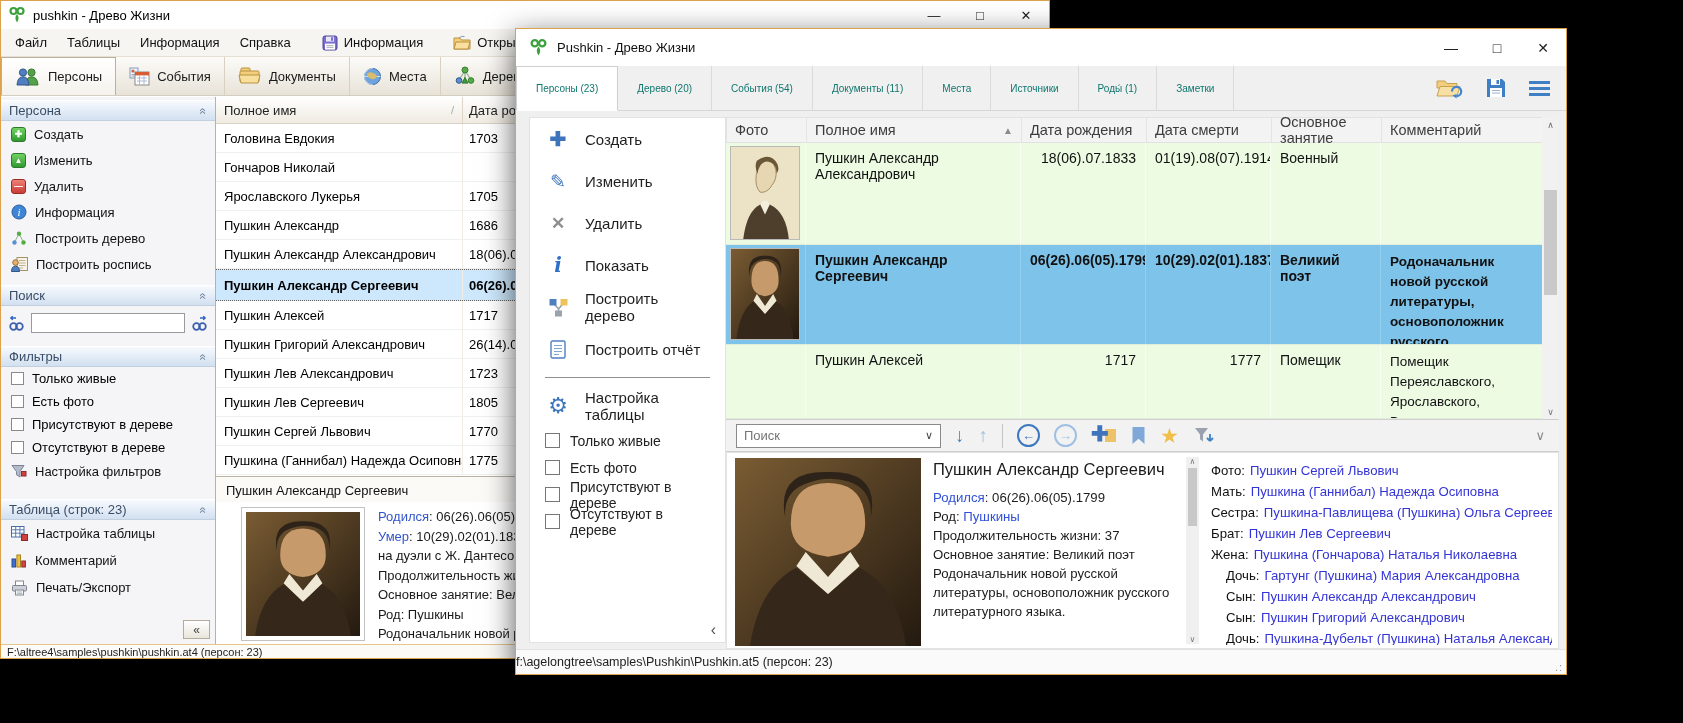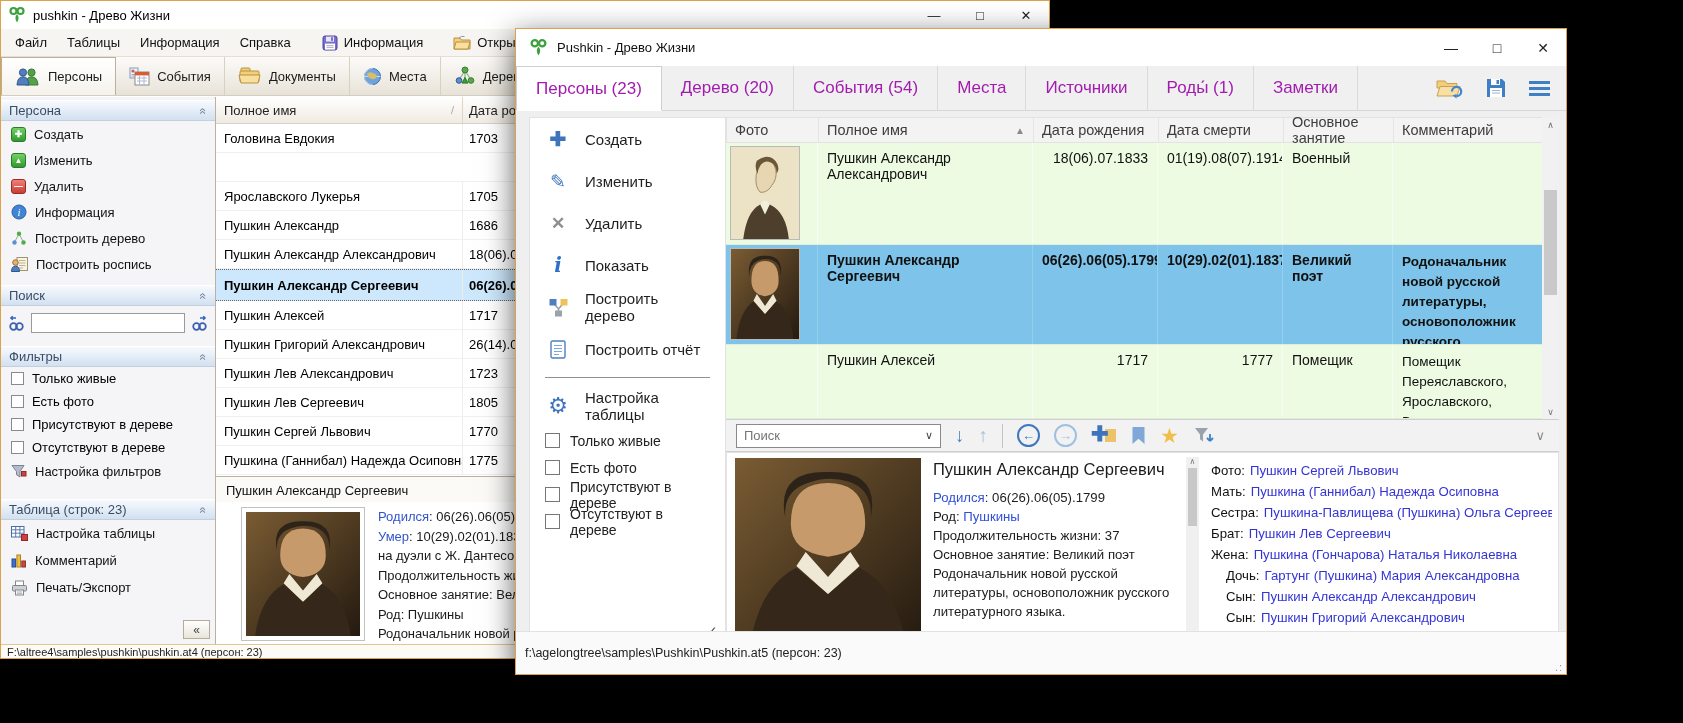--- a/index.html
+++ b/index.html
@@ -49,35 +49,35 @@
 .bdb{display:flex;padding:5px 0 0 25px;gap:13px}
 .bphoto{width:124px;height:134px;border:1px solid #c2c2c2;background:#fff;padding:4px;flex:0 0 auto}
 .bphoto svg{width:100%;height:100%}
 .bdt{font-size:13px;line-height:19.5px;white-space:nowrap;color:#1a1a1a}
 .lnk{color:#3355cc}
 .b-status{position:absolute;left:0;right:0;bottom:0;height:14px;background:#fcfbf8;border-top:1px solid #e3c68e;font-size:11px;color:#222;padding:1px 6px;line-height:12px}
 
 .f-title{height:37px;display:flex;align-items:center;gap:9px;padding-left:13px;font-size:13px;color:#111;background:#fff}
 .f-title .wbtn{font-size:14px}
 .f-tabs{height:45px;background:#f0f0f0;border-bottom:1px solid #d7d7d7;display:flex;position:relative}
-.ftab{display:flex;align-items:center;padding:0 19px;font-size:17px;color:#a21caf;border-right:1px solid #dadada}
+.ftab{display:flex;align-items:center;padding:0 19px;font-size:10px;color:#0f766e;border-right:1px solid #dadada}
 .ftab.active{background:#fff;border:1px solid #cfcfcf;border-bottom:1px solid #fff;margin-bottom:-1px}
 .f-topicons{position:absolute;right:16px;top:11px;display:flex;gap:22px;align-items:center}
 .f-content{position:absolute;left:0;right:0;top:82px;bottom:25px;background:#efefef}
 .f-panel{position:absolute;left:13px;top:6px;bottom:6px;width:197px;background:#fff;border:1px solid #e2e2e2}
 .fitem{display:flex;align-items:center;gap:14px;height:42px;padding:0 15px;font-size:15px;color:#1e1e1e}
 .ai{width:26px;display:flex;justify-content:center;align-items:center;flex:0 0 auto}
 .fdivider{margin:7px 15px;border-top:1px solid #909090}
 .fchk{display:flex;align-items:center;gap:10px;height:27px;padding:0 15px;font-size:14px;color:#222}
 .fcbox{width:15px;height:15px;border:1px solid #767676;background:#fff;flex:0 0 auto}
 .f-collapse{position:absolute;right:9px;bottom:3px;color:#555;font-size:16px}
 .f-table{position:absolute;left:210px;top:6px;width:818px;background:#fff}
 .fth{display:flex;height:26px;background:#f3f3f3;border:1px solid #e2e2e2;font-size:14.5px;color:#3c3c3c}
 .fth>div{padding:0 8px;display:flex;align-items:center;border-right:1px solid #e4e4e4}
-.w-photo{width:92px;flex:0 0 auto}.w-name{width:215px;flex:0 0 auto}.w-birth{width:125px;flex:0 0 auto}.w-death{width:125px;flex:0 0 auto}.w-occ{width:110px;flex:0 0 auto}.w-com{flex:1;border-right:0!important}
+.w-photo{width:80px;flex:0 0 auto}.w-name{width:215px;flex:0 0 auto}.w-birth{width:125px;flex:0 0 auto}.w-death{width:125px;flex:0 0 auto}.w-occ{width:110px;flex:0 0 auto}.w-com{flex:1;border-right:0!important}
 .fth .w-name{justify-content:space-between}
 .sorticon{color:#8a8a8a;font-size:10px}
 .ftr{display:flex;background:#edfbe3;border-bottom:1px solid #e2ecda;font-size:14px;color:#111}
 .ftr>div{padding:7px 9px;border-right:1px solid #f7fdf2;overflow:hidden}
 .ftr .num{text-align:right}
 .ftr.r1{height:102px}.ftr.r2{height:100px}.ftr.r3{height:74px}
 .ftr.sel{background:#7ec3e9;font-weight:bold}
 .ftr.sel>div{border-right:1px solid #93cfee}
 .ftr .com{line-height:20px;font-size:13.5px}
 .cellphoto{padding:3px 4px!important}
@@ -107,21 +107,21 @@
 .fd-mid{position:absolute;left:206px;top:5px;width:250px;bottom:3px;overflow:hidden;font-size:13.2px;line-height:19px;color:#1c1c1c}
 .fd-mid .nm{font-size:16.5px;font-weight:400;margin:2px 0 9px}
 .lnk2{color:#3050d8}
 .fd-scroll{position:absolute;left:459px;top:4px;bottom:4px;width:13px;background:#f0f0f0;display:flex;flex-direction:column;align-items:center;color:#777;font-size:8px}
 .fd-thumb{width:9px;height:58px;background:#c8c8c8;margin-top:2px}
 .fd-scroll .arr.bot{margin-top:auto}
 .fd-rel{position:absolute;left:484px;right:6px;top:7px;bottom:3px;font-size:13.2px;line-height:21px;overflow:hidden;color:#111;white-space:nowrap}
 .rline.ind{padding-left:15px}
 .rlab{margin-right:5px}
 .rlink{color:#3434d6}
-.f-status{position:absolute;left:0;right:0;bottom:0;height:43px;background:#fafafa;border-top:1px solid #e2e2e2;font-size:12.5px;color:#222;display:flex;align-items:center;padding:0 9px}
+.f-status{position:absolute;left:0;right:0;bottom:0;height:25px;background:#fafafa;border-top:1px solid #e2e2e2;font-size:12.5px;color:#222;display:flex;align-items:center;padding:0 0}
 .grip{position:absolute;right:3px;bottom:1px;color:#999;font-size:11px;letter-spacing:1px}
 .ham{width:21px;height:15px;background:linear-gradient(to bottom,#3f7fc4 0 3px,transparent 3px 6px,#3f7fc4 6px 9px,transparent 9px 12px,#3f7fc4 12px 15px)}
 .pencil{color:#3e74bc;font-size:19px}
 .crossg{color:#8f8f8f;font-size:17px;font-weight:bold}
 .infoi{color:#2e6fc8;font-family:"DejaVu Serif",serif;font-style:italic;font-weight:bold;font-size:20px}
 .gearb{color:#3e74bc;font-size:22px;line-height:1}
 .plusb{color:#3e74bc;font-size:20px;font-weight:bold}
 </style>
 </head>
 <body>
@@ -380,20 +380,21 @@
           </div>
       <div class="h2">
             <span>Дата рождения</span>
           </div>
     </div>
     <div class="brow">
           <div class="c1">Головина Евдокия</div>
           <div class="c2">1703</div>
         </div>
     <div class="brow">
+          <div class="c1">Гончаров Николай</div>
           <div class="c2"></div>
         </div>
     <div class="brow">
           <div class="c1">Ярославского Лукерья</div>
           <div class="c2">1705</div>
         </div>
     <div class="brow">
           <div class="c1">Пушкин Александр</div>
           <div class="c2">1686</div>
         </div>
@@ -476,20 +477,21 @@
     <div class="winbtns">
       <span class="wbtn">—</span>
       <span class="wbtn">□</span>
       <span class="wbtn">✕</span>
     </div>
   </div>
   <div class="f-tabs">
     <div class="ftab active">Персоны (23)</div>
     <div class="ftab">Дерево (20)</div>
     <div class="ftab">События (54)</div>
+    <div class="ftab">Документы (11)</div>
     <div class="ftab">Места</div>
     <div class="ftab">Источники</div>
     <div class="ftab">Роды́ (1)</div>
     <div class="ftab">Заметки</div>
     <div class="f-topicons">
       <span>
             <svg width="27" height="21" viewBox="0 0 27 21">
               <path d="M1 3 h8 l2 2.5 h10 v4.5 H1 Z" fill="#f2cd80" stroke="#c9a24e"></path>
               <path d="M4 8.5 h20 l-3 9.5 H1 Z" fill="#f8dfa4" stroke="#c9a24e"></path>
               <path d="M16 13.5 a4.6 4.6 0 1 1 4.6 4.6" stroke="#3f85d6" stroke-width="2.2" fill="none"></path>

